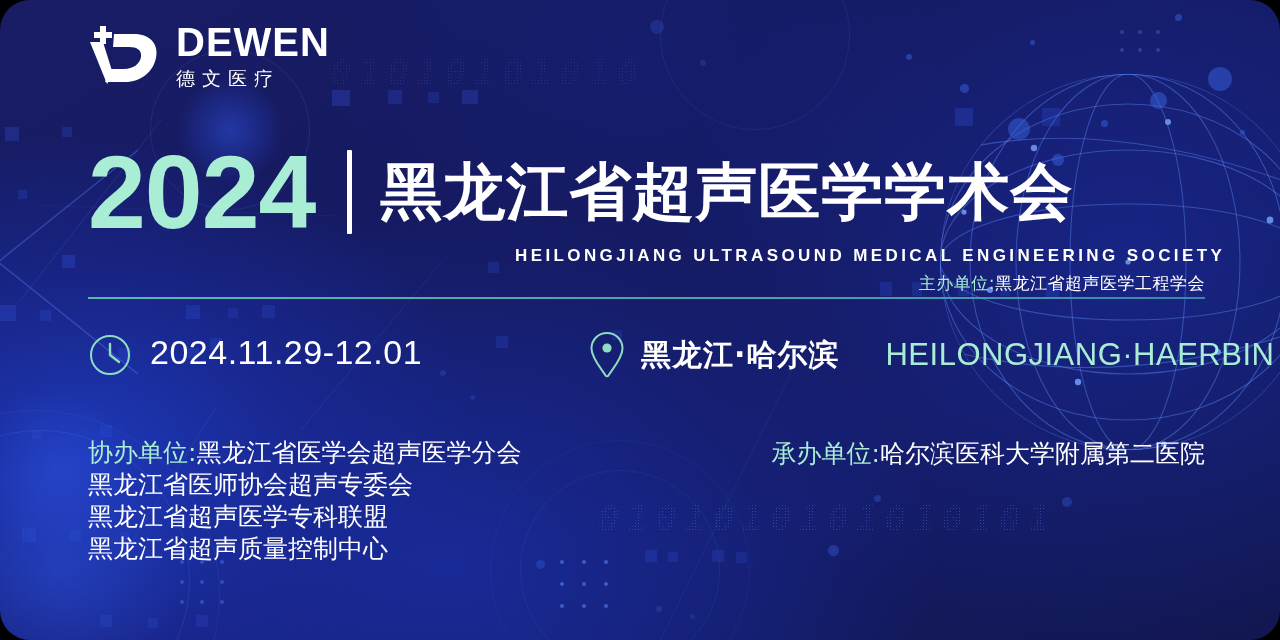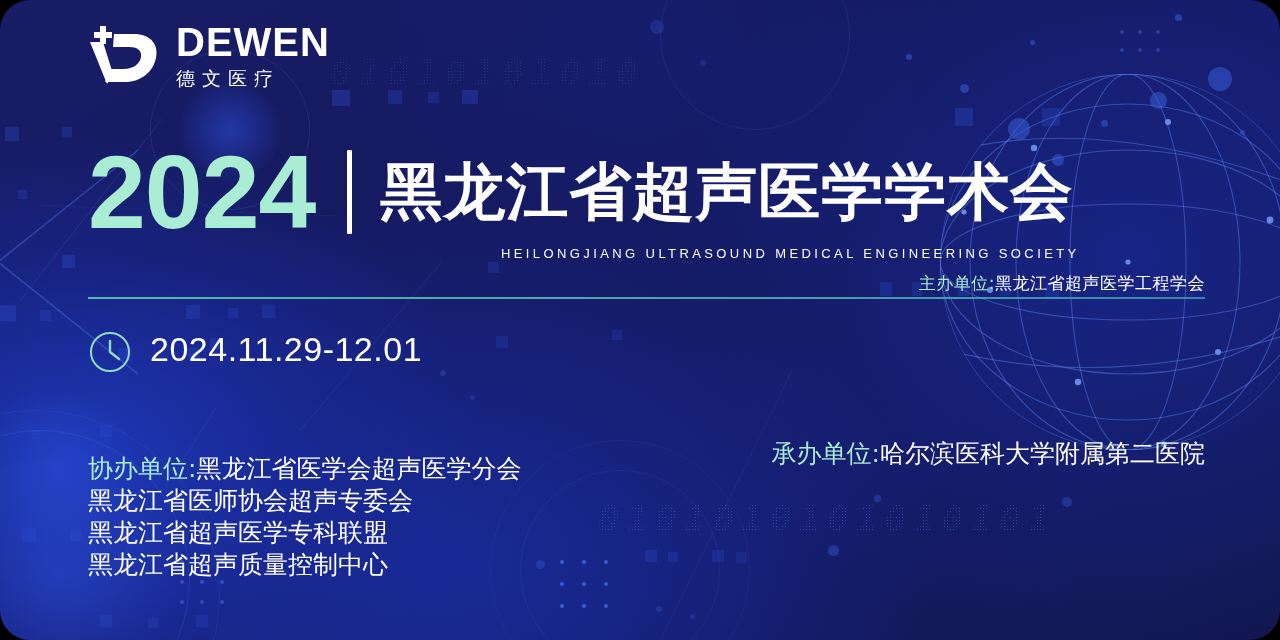--- a/index.html
+++ b/index.html
@@ -99,22 +99,22 @@
     font-size:104px; font-weight:700; color:#a9edd5; letter-spacing:-1px; line-height:1;
     font-family:"Liberation Sans","DejaVu Sans",sans-serif;
   }
   .vbar { width:5px; height:84px; background:#ffffff; margin:0 28px 0 32px; border-radius:1px; }
   .title-cn {
     font-size:62px; font-weight:700; color:#ffffff; letter-spacing:1px; line-height:1;
     font-family:"DejaVu Sans","Liberation Sans",sans-serif;
   }
 
   .subtitle-en {
-    position:absolute; left:501px; top:246px;
-    font-size:13px; color:#ffffff; letter-spacing:3.4px; font-weight:400;
+    position:absolute; left:515px; top:246px;
+    font-size:17px; color:#ffffff; letter-spacing:3.4px; font-weight:700;
   }
   .organizer {
     position:absolute; right:75px; top:272px;
     font-size:17px; color:#ffffff; letter-spacing:0.5px;
     font-family:"DejaVu Sans","Liberation Sans",sans-serif;
   }
   .organizer .lead { color:#a9edd5; }
 
   .divider {
     position:absolute; left:88px; top:297px; width:1117px; height:2px;
@@ -137,21 +137,21 @@
     font-size:31px; color:#a9edd5; font-weight:500; letter-spacing:0.5px; margin-left:30px;
   }
 
   .support {
     position:absolute; left:88px; top:437px;
     font-size:25px; line-height:32px; color:#ffffff; font-weight:500;
     font-family:"DejaVu Sans","Liberation Sans",sans-serif;
   }
   .support .lead { color:#a9edd5; }
   .support .ln { display:block; text-align:left; }
-  .support .ln:first-child { text-align:left;margin-top:16px; }
+  .support .ln:first-child { text-align:left; }
 
   .host {
     position:absolute; right:75px; top:437px;
     font-size:25px; color:#ffffff; font-weight:500; white-space:nowrap;
     font-family:"DejaVu Sans","Liberation Sans",sans-serif;
   }
   .host .lead { color:#a9edd5; }
 </style>
 </head>
 <body>
@@ -340,20 +340,28 @@
   <div class="meta-row">
 
     <div class="meta-date">
       <svg class="ico" width="44" height="44" viewBox="0 0 44 44">
         <circle cx="22" cy="22" r="19" fill="none" stroke="#8fdcc3" stroke-width="2"></circle>
         <path d="M22 11 v11 l9 7" fill="none" stroke="#8fdcc3" stroke-width="2.4" stroke-linecap="round" stroke-linejoin="round"></path>
       </svg>
       <div class="date-text">2024.11.29-12.01</div>
     </div>
 
+    <div class="meta-place">
+      <svg class="ico" width="36" height="50" viewBox="0 0 36 50">
+        <path d="M18 3 C9.2 3 2.5 9.9 2.5 18.4 C2.5 28 13 39.5 16.6 45.6 C17.2 46.6 18.8 46.6 19.4 45.6 C23 39.5 33.5 28 33.5 18.4 C33.5 9.9 26.8 3 18 3 Z" fill="none" stroke="#8fdcc3" stroke-width="2"></path>
+        <circle cx="18" cy="18" r="4.6" fill="#8fdcc3"></circle>
+      </svg>
+      <div class="place-cn">黑龙江·哈尔滨</div>
+      <div class="place-en">HEILONGJIANG·HAERBIN</div>
+    </div>
 
   </div>
 
   <div class="support">
     <span class="ln"><span class="lead">协办单位:</span><span>黑龙江省医学会超声医学分会</span></span>
     <span class="ln">黑龙江省医师协会超声专委会</span>
     <span class="ln">黑龙江省超声医学专科联盟</span>
     <span class="ln">黑龙江省超声质量控制中心</span>
   </div>
 

